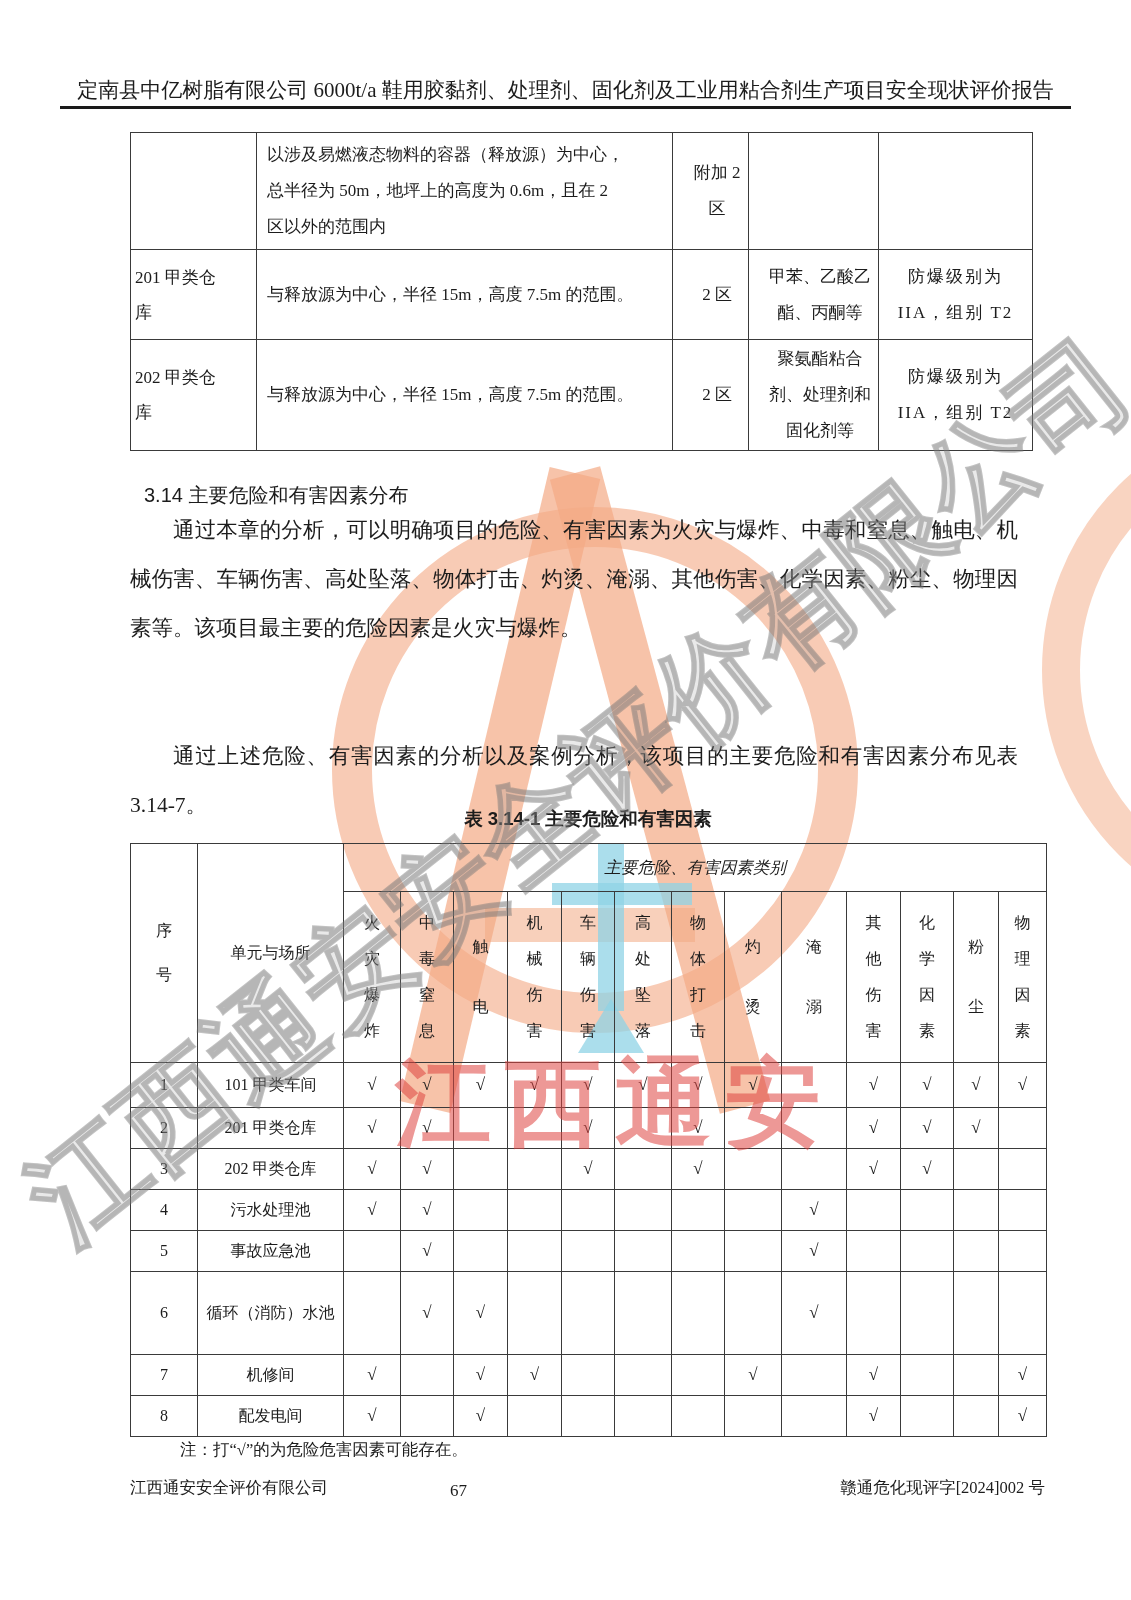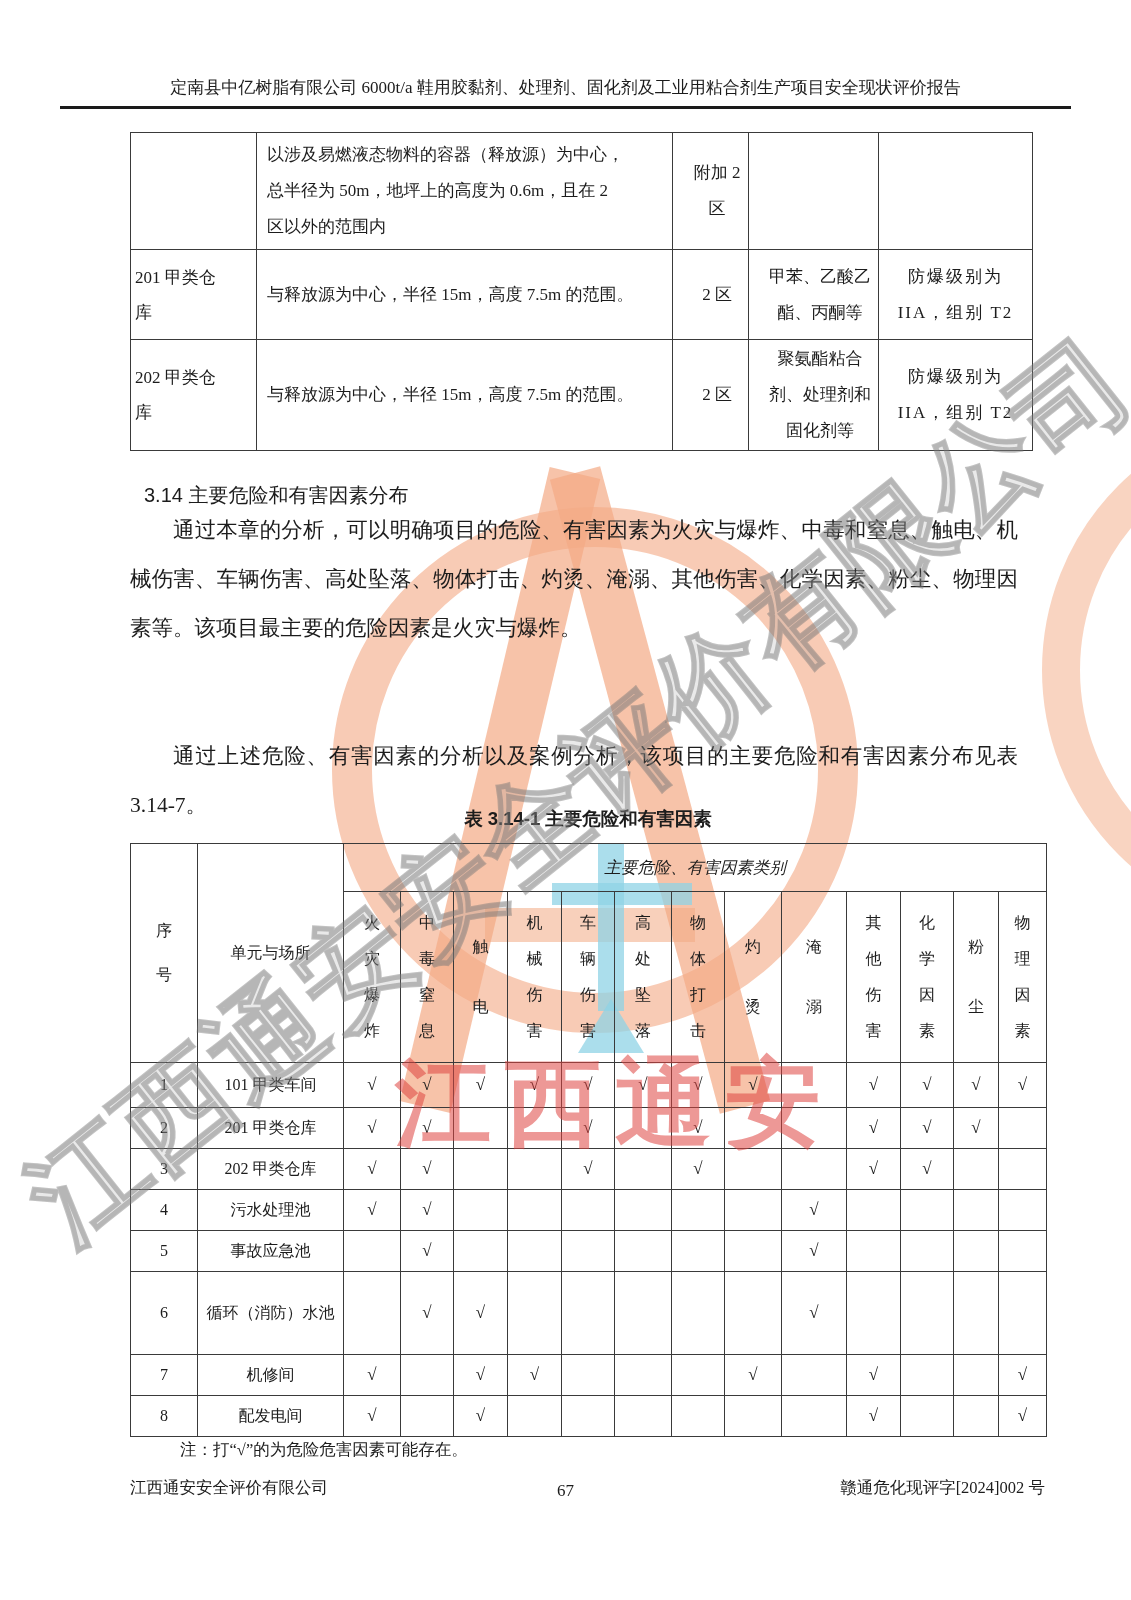--- a/index.html
+++ b/index.html
@@ -5,21 +5,21 @@
   html,body { margin:0; padding:0; background:#e8e8e8; }
   .page {
     position:relative; width:1131px; height:1600px; margin:0 auto;
     background:#ffffff; overflow:hidden;
     font-family:"Liberation Serif", serif; color:#1c1c1c;
   }
 
   
   .doc-header {
     position:absolute; left:60px; top:76px; width:1011px;
-    text-align:center; font-size:17px; white-space:nowrap;
+    text-align:center; font-size:21px; white-space:nowrap;
   }
   .doc-header-rule {
     position:absolute; left:60px; top:106px; width:1011px; height:3px;
     background:#1a1a1a;
   }
 
   
   table { border-collapse:collapse; table-layout:fixed; }
   td, th { border:1px solid #3a3a3a; vertical-align:middle; overflow:hidden; }
 
@@ -67,21 +67,21 @@
   #hazard-body tr:nth-child(1) td { height:40px; }
   #hazard-body tr:nth-child(6) td { height:78px; }
   .hz-mark { font-size:17px; }
 
   .table-note {
     position:absolute; left:180px; top:1400px; font-size:16.5px;margin-top:39px;
   }
 
   
   .footer-left  { position:absolute; left:130px; top:1477px; font-size:16.5px; }
-  .footer-page  { position:absolute; left:0; top:1481px; width:1131px; text-align:center; font-size:17px; }
+  .footer-page  { position:absolute; left:0; top:1481px; width:917px; text-align:center; font-size:17px; }
   .footer-right { position:absolute; right:86px; top:1477px; font-size:16.5px; }
 
   
   .wm { position:absolute; pointer-events:none; }
   .wm-logo { left:320px; top:455px; width:540px; height:660px; z-index:0; }
   .wm-ring2 { left:1003px; top:400px; width:128px; height:560px; z-index:0; overflow:hidden; }
   .wm-diag {
     left:-120px; top:715px; width:1400px; text-align:center; z-index:2;
     transform:rotate(-38.5deg);
     font-family:"Liberation Sans", sans-serif; font-weight:bold;

